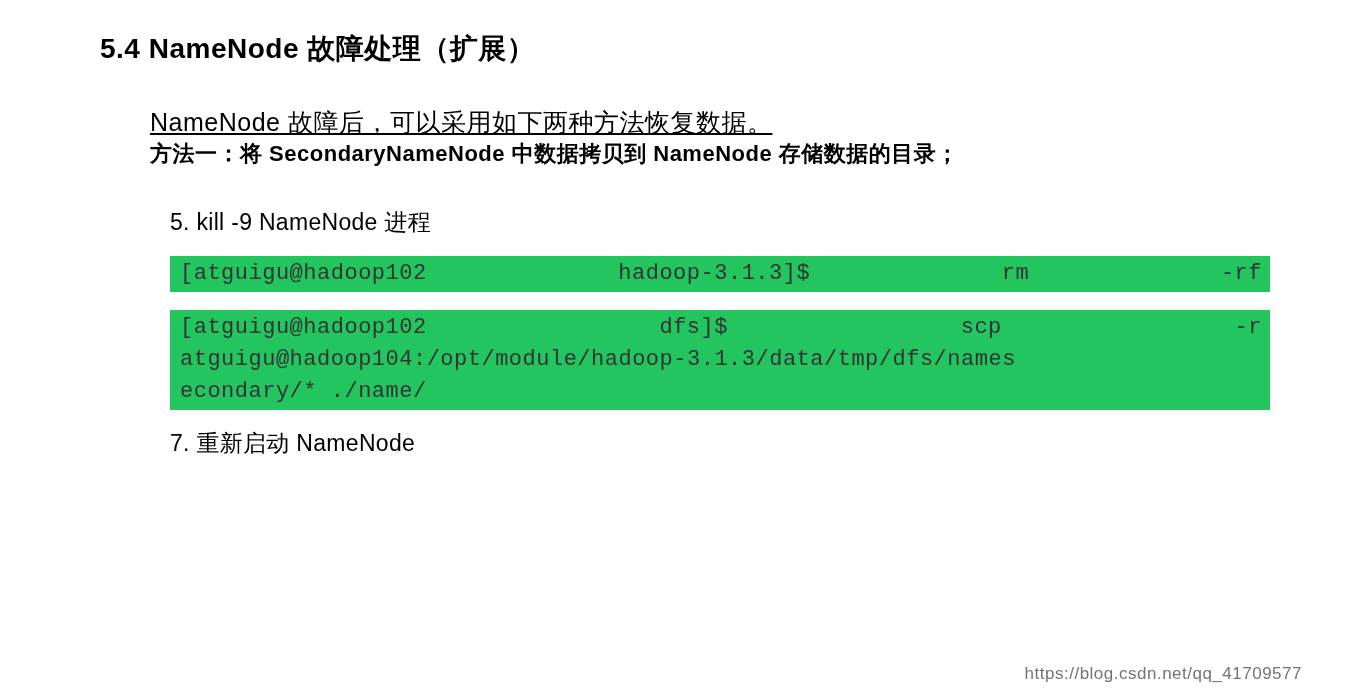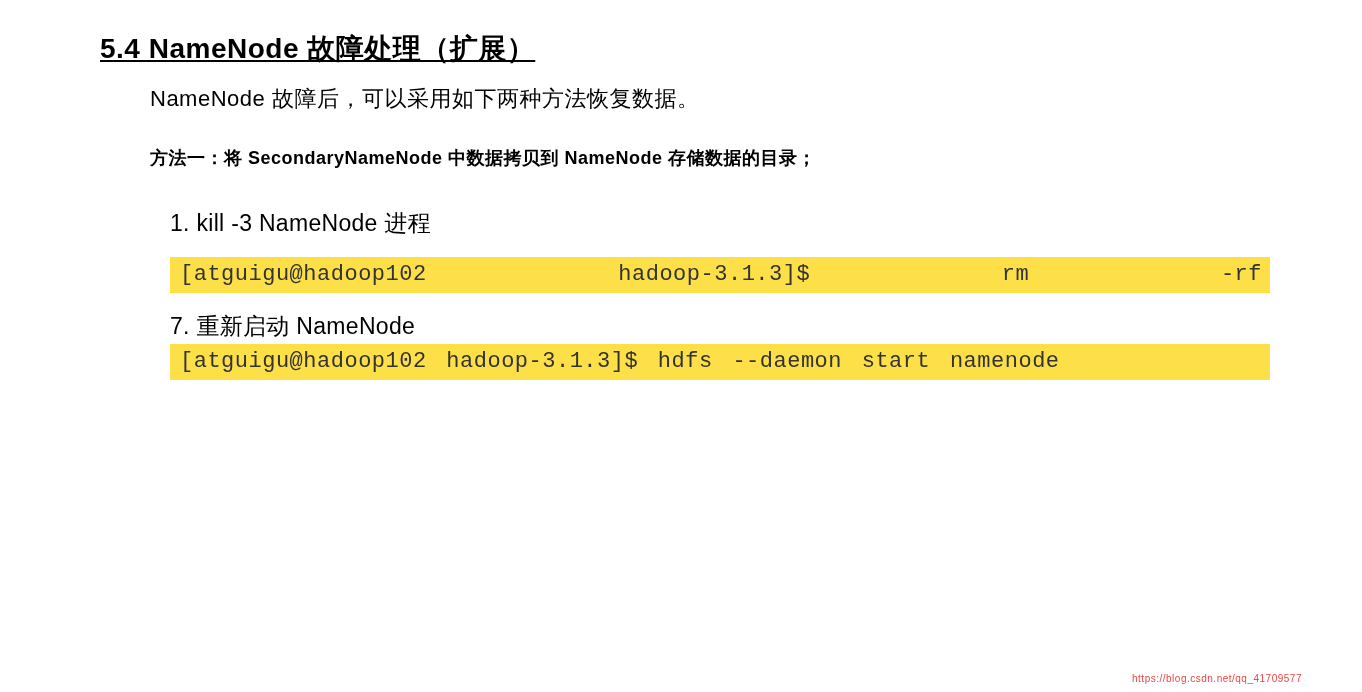--- a/index.html
+++ b/index.html
@@ -12,101 +12,102 @@
       background: #ffffff;
       color: #000000;
       width: 1362px;
       height: 692px;
       padding: 30px 95px 0 100px;
       position: relative;
     }
     .section-heading {
       font-size: 28px;
       font-weight: bold;
-      margin-bottom: 16px;
+      margin-bottom: 38px;
+      letter-spacing: 0.5px;
+    }
+    .intro-text {
+      font-size: 25px;
+      margin-left: 50px;
       letter-spacing: 0.5px;
       text-decoration: underline;
     }
-    .intro-text {
+    .method-title {
       font-size: 22px;
-      margin-left: 50px;
-      margin-bottom: 32px;
-      letter-spacing: 0.5px;
-    }
-    .method-title {
-      font-size: 18px;
       font-weight: bold;
       margin-left: 50px;
       margin-bottom: 38px;
       letter-spacing: 0.5px;
     }
     .steps {
       margin-left: 70px;
     }
     .step {
       margin-bottom: 18px;
     }
     .step-title {
       font-size: 23px;
       margin-bottom: 2px;
       letter-spacing: 0.3px;
     }
     .code-block {
-      background: #fde047;
+      background: #22c55e;
       font-family: "Courier New", Courier, monospace;
       font-size: 22px;
       color: #333333;
       padding: 2px 8px 2px 10px;
       width: 1100px;
       letter-spacing: 0.5px;
       line-height: 1.45;
     }
     .code-justified {
       text-align-last: justify;
       text-align: justify;
     }
     .code-line {
       display: block;
     }
     .watermark {
       position: absolute;
       bottom: 8px;
       right: 60px;
-      font-size: 10px;
-      color: #ef4444;
+      font-size: 17px;
+      color: #737373;
       font-family: Arial, sans-serif;
       letter-spacing: 0.5px;
     }
   </style>
 </head>
 <body>
 
 <h2 class="section-heading">5.4 NameNode 故障处理（扩展）</h2>
 
 <p class="intro-text">NameNode 故障后，可以采用如下两种方法恢复数据。</p>
 
 <p class="method-title">方法一：将 SecondaryNameNode 中数据拷贝到 NameNode 存储数据的目录；</p>
 
 <div class="steps">
 
   <div class="step">
-    <div class="step-title">1. kill -3 NameNode 进程</div>
+    <div class="step-title">5. kill -9 NameNode 进程</div>
   </div>
 
   <div class="step">
     <div class="code-block">
       <span class="code-line code-justified">[atguigu@hadoop102 hadoop-3.1.3]$ rm -rf</span>
     </div>
   </div>
 
   <div class="step">
+    <div class="code-block">
+      <span class="code-line code-justified">[atguigu@hadoop102 dfs]$ scp -r</span>
+      <span class="code-line">atguigu@hadoop104:/opt/module/hadoop-3.1.3/data/tmp/dfs/names</span>
+      <span class="code-line">econdary/* ./name/</span>
+    </div>
   </div>
 
   <div class="step" style="margin-bottom:0;">
     <div class="step-title">7.  重新启动 NameNode</div>
-    <div class="code-block">
-      <span class="code-line" style="word-spacing:6px;">[atguigu@hadoop102 hadoop-3.1.3]$ hdfs --daemon start namenode</span>
-    </div>
   </div>
 
 </div>
 
 <div class="watermark">https://blog.csdn.net/qq_41709577</div>
 
 </body></html>

